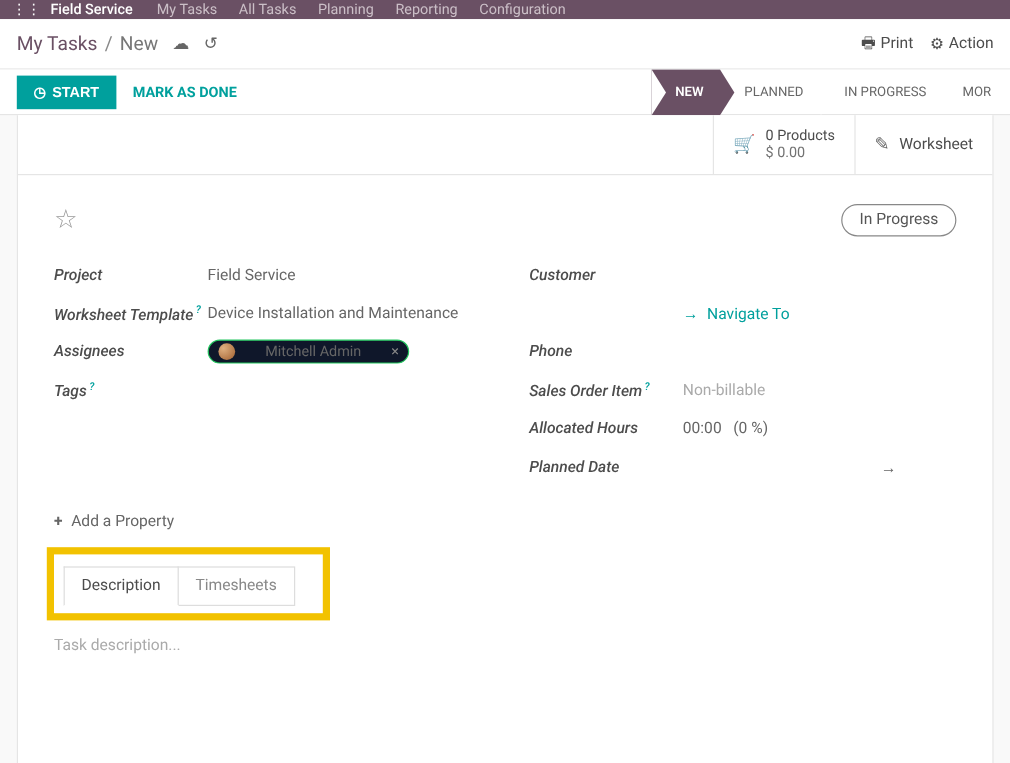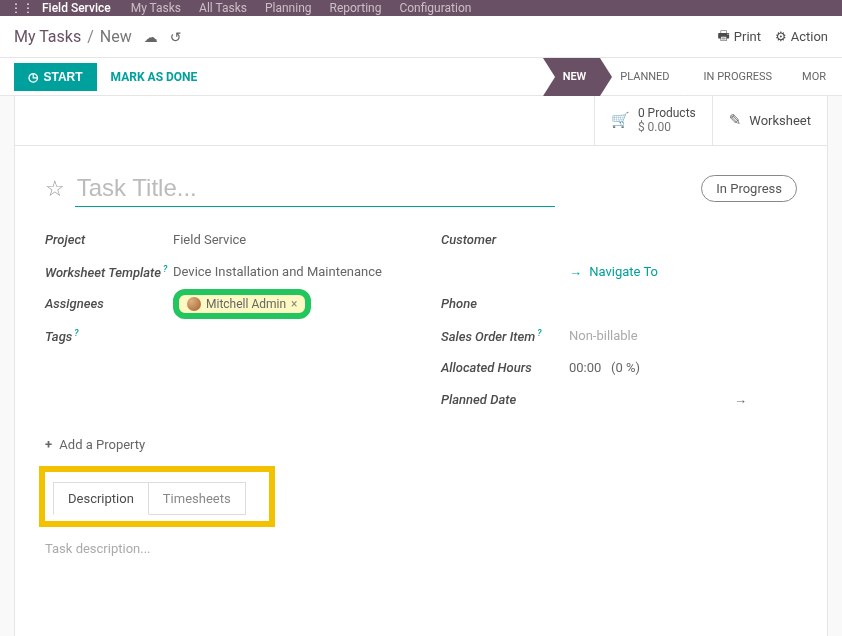--- a/index.html
+++ b/index.html
@@ -48,21 +48,21 @@
 .title-input::placeholder { color: #bbb; }
 .status-pill { margin-left: auto; border: 1px solid #888; border-radius: 14px; padding: 5px 14px; font-size: 13px; color: #555; cursor: pointer; }
 
 .fields { display: flex; gap: 40px; }
 .col { flex: 1; }
 .field-row { display: flex; align-items: center; min-height: 30px; margin-bottom: 2px; font-size: 13px; }
 .field-label { width: 128px; color: #4c4c4c; font-weight: 500; position: relative; font-style: italic; }
 .field-label .help { color: #00a09d; font-size: 9px; vertical-align: super; margin-left: 2px; }
 .field-value { flex: 1; color: #666; }
 .field-value.placeholder { color: #aaa; }
-.tag-chip { display: inline-flex; align-items: center; border: 6px solid #22c55e; border-radius: 12px; padding: 2px 8px; font-size: 12px; background: #fef9c3; }
+.tag-chip { display: inline-flex; align-items: center; border: 1px solid #22c55e; border-radius: 12px; padding: 2px 8px; font-size: 12px; background: #0f172a; gap: 20px; }
 .tag-chip .avatar { width: 14px; height: 14px; border-radius: 50%; background: radial-gradient(circle at 30% 30%, #e0b080, #a06030); margin-right: 5px; }
 .tag-chip .x { margin-left: 5px; color: #888; cursor: pointer; }
 .nav-link { color: #00a09d; cursor: pointer; }
 .nav-link .arr { margin-right: 4px; }
 .arrow-range { color: #666; margin-left: auto; margin-right: 50px; }
 
 .add-prop { margin-top: 20px; color: #666; cursor: pointer; font-size: 13px; }
 .add-prop .plus { margin-right: 4px; font-weight: bold; }
 
 .highlight-box { border: 6px solid #f2c200; display: inline-block; padding: 10px 24px 6px 8px; margin-top: 14px; margin-left: -6px; }
@@ -131,21 +131,20 @@
     </div>
     <div class="info-btn">
       <span class="ic">✎</span>
       <span>Worksheet</span>
     </div>
   </div>
 
   <div class="form-body">
     <div class="title-row">
       <span class="star-icon">☆</span>
-      <input class="title-input" placeholder="Task Title..." style="">
       <span class="status-pill">In Progress</span>
     </div>
 
     <div class="fields">
       <div class="col">
         <div class="field-row">
           <div class="field-label">Project</div>
           <div class="field-value">Field Service</div>
         </div>
         <div class="field-row">

